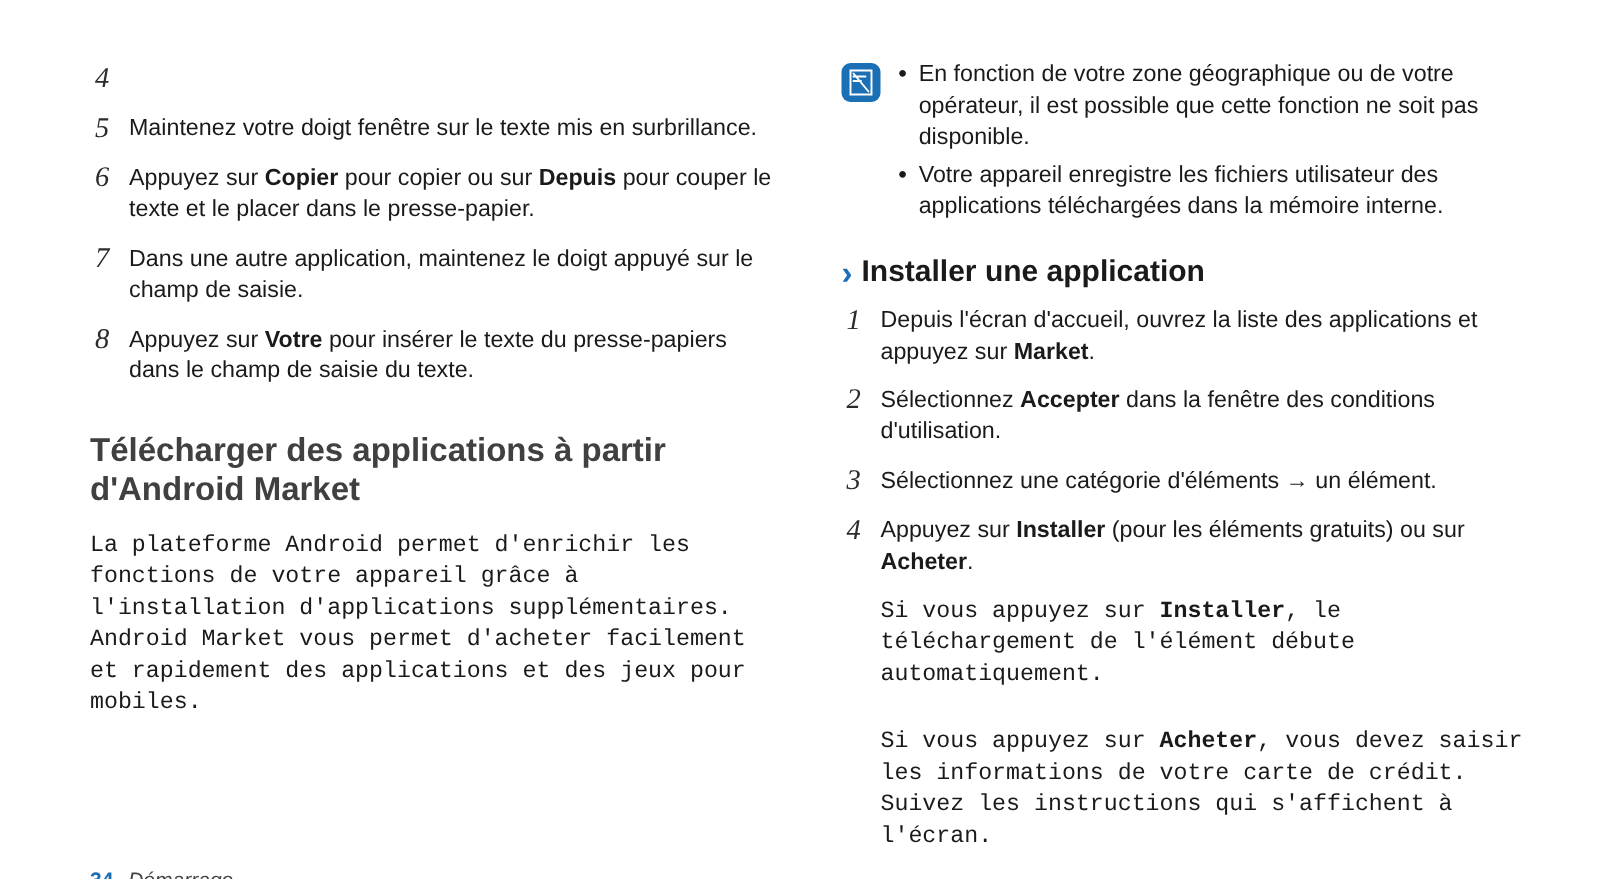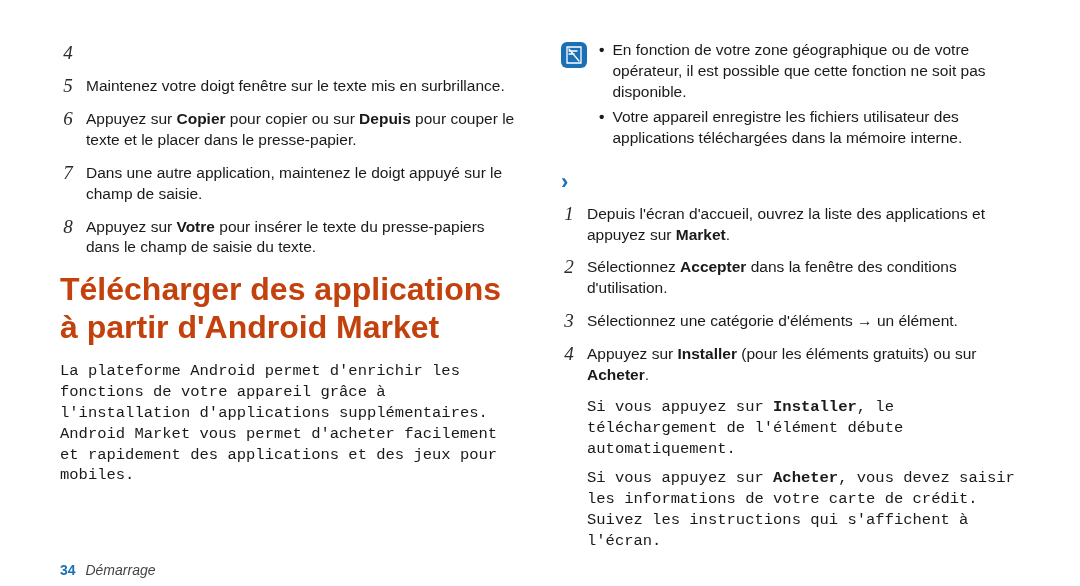--- a/index.html
+++ b/index.html
@@ -34,25 +34,25 @@
   .num { 
     font-family: Georgia, "Times New Roman", serif;
     font-style: italic;
     font-size: 19px;
     color: #2b2b2b;
     min-width: 16px;
     text-align: center;
     line-height: 1.1;
   }
   .h1 {
-    color: #c2410c;
+    color: #404040;
     font-weight: 700;
-    font-size: 32px;
+    font-size: 22px;
     line-height: 1.18;
-    margin-top: 4px;
+    margin-top: 20px;
     margin-bottom: 8px;
   }
   .para {
     font-size: 15.5px;
     line-height: 1.35;
     color: #1a1a1a;
     font-family: Liberation Mono, monospace;
   }
   .note-box {
     display: flex;
@@ -163,20 +163,21 @@
         </div>
         <div class="bullet-item">
           <span class="bullet">•</span>
           <span>Votre appareil enregistre les fichiers utilisateur des applications téléchargées dans la mémoire interne.</span>
         </div>
       </div>
     </div>
 
     <div class="sub-h">
       <span class="chev">›</span>
+      <span>Installer une application</span>
     </div>
 
     <div class="num-item">
       <span class="num">1</span>
       <span>
         <span>Depuis l'écran d'accueil, ouvrez la liste des applications et appuyez sur </span><b>Market</b><span>.</span>
       </span>
     </div>
 
     <div class="num-item">
@@ -194,21 +195,21 @@
     <div class="num-item">
       <span class="num">4</span>
       <span>
         <span>Appuyez sur </span><b>Installer</b><span> (pour les éléments gratuits) ou sur </span><b>Acheter</b><span>.</span>
       </span>
     </div>
 
     <div class="para" style="padding-left:26px;margin-top:2px">
       <span>Si vous appuyez sur </span><b>Installer</b><span>, le téléchargement de l'élément débute automatiquement.</span>
     </div>
-    <div class="para" style="padding-left:26px;margin-top:2px">
+    <div class="para" style="padding-left:26px;margin-top:18px">
       <span>Si vous appuyez sur </span><b>Acheter</b><span>, vous devez saisir les informations de votre carte de crédit. Suivez les instructions qui s'affichent à l'écran.</span>
     </div>
 
   </div>
 </div>
 
 <div class="footer">
   <span class="pg">34</span>
   <span>Démarrage</span>
 </div>

